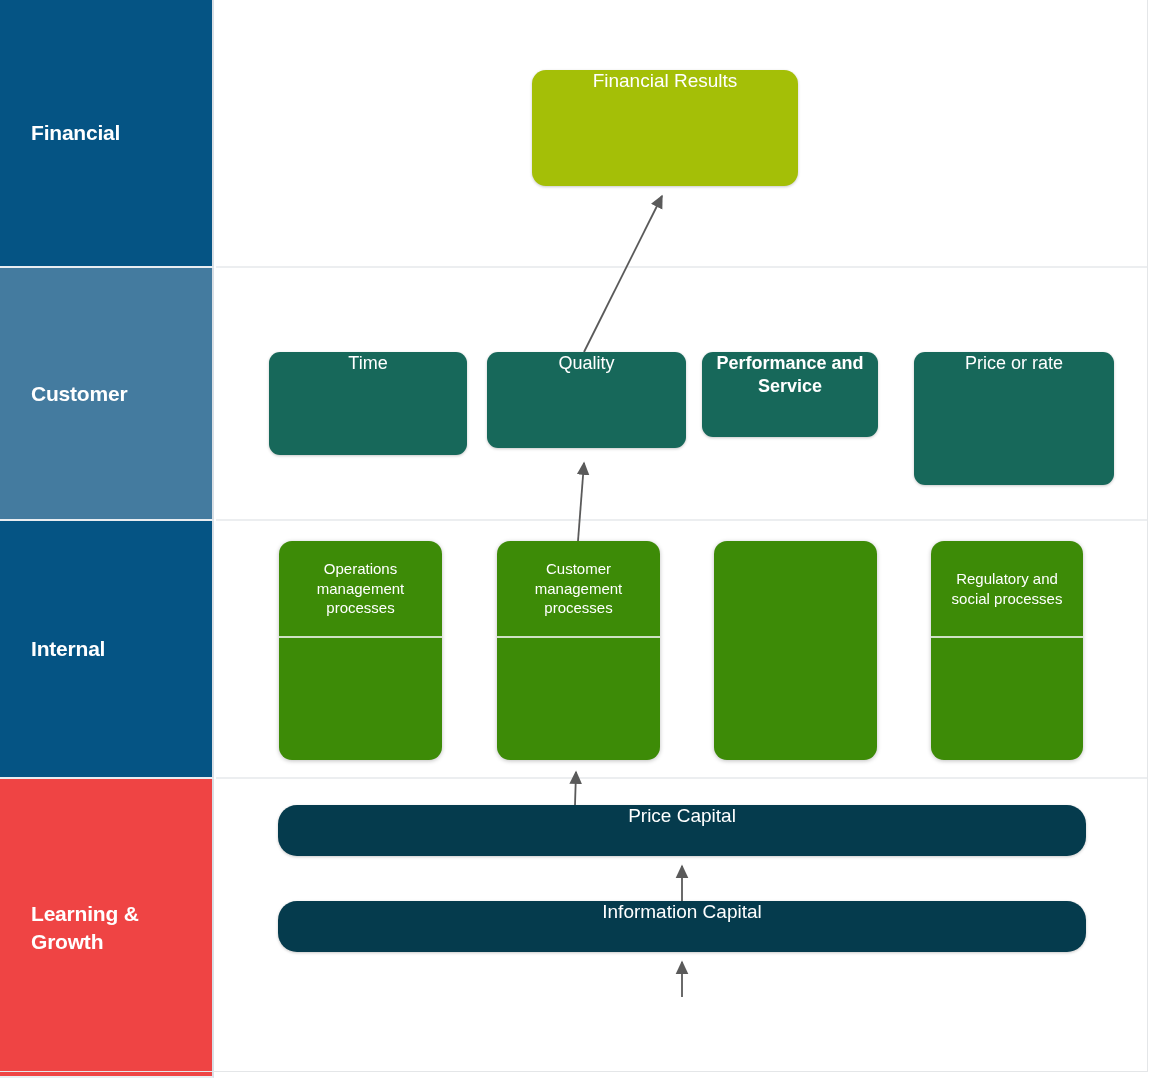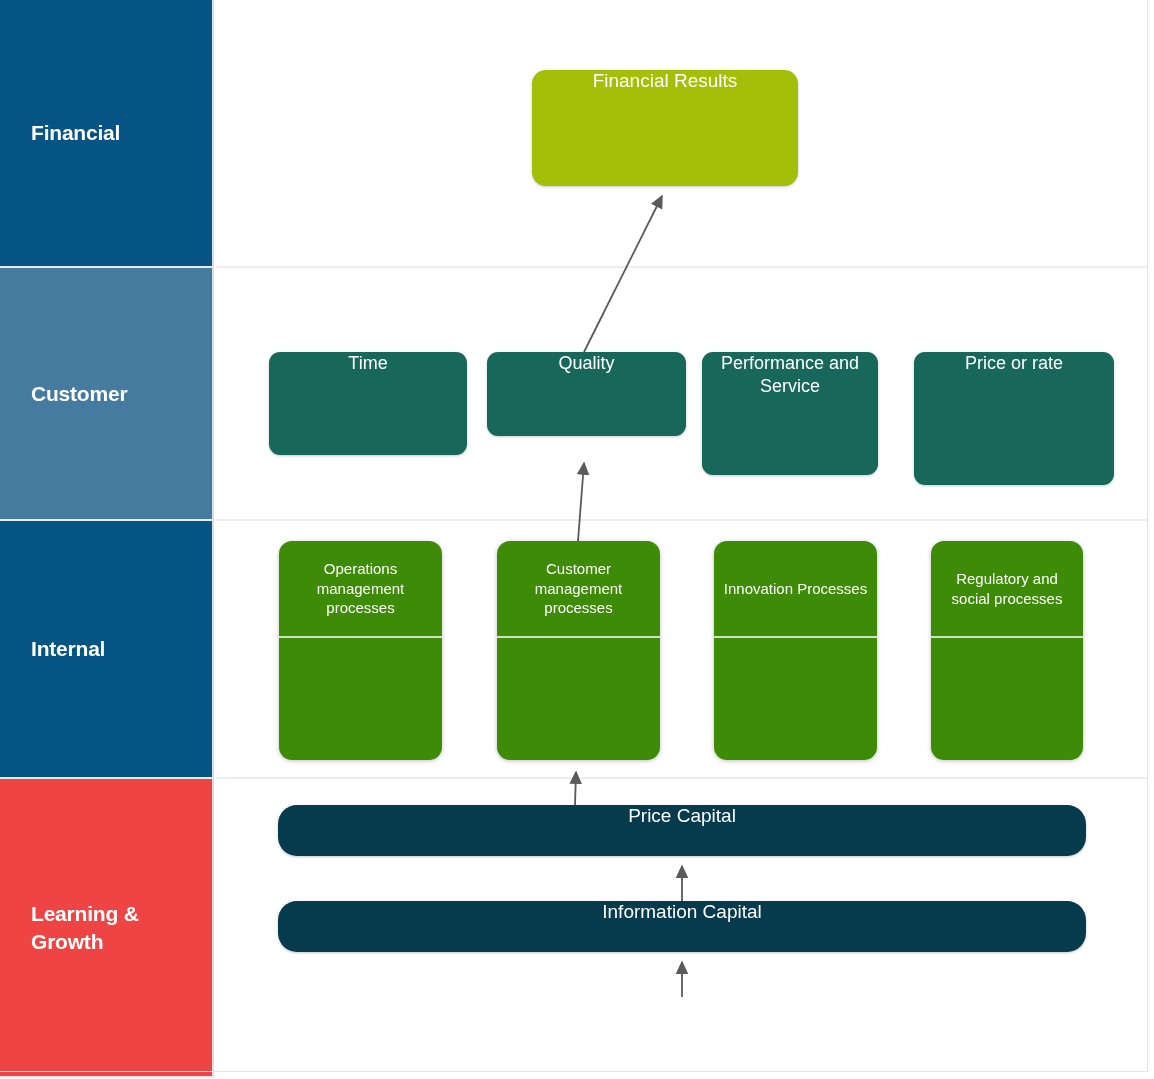--- a/index.html
+++ b/index.html
@@ -189,46 +189,43 @@
     <line x1="682" y1="997" x2="682" y2="962" stroke="#5a5a5a" stroke-width="1.8" marker-end="url(#arrowhead)"></line>
   </svg>
 
   <div class="node node-financial" style="left:532px; top:70px; width:266px; height:116px;">
     <span class="node-text">Financial Results</span>
   </div>
 
   <div class="node node-customer" style="left:269px; top:352px; width:198px; height:103px;">
     <span class="node-text">Time</span>
   </div>
-  <div class="node node-customer" style="left:487px; top:352px; width:199px; height:84px;">
+  <div class="node node-customer" style="left:487px; top:352px; width:199px; height:96px;">
     <span class="node-text">Quality</span>
   </div>
-  <div class="node node-customer" style="left:702px; top:352px; width:176px; height:123px;">
+  <div class="node node-customer" style="left:702px; top:352px; width:176px; height:85px;font-weight:bold;">
     <span class="node-text">Performance and Service</span>
   </div>
   <div class="node node-customer" style="left:914px; top:352px; width:200px; height:133px;">
     <span class="node-text">Price or rate</span>
   </div>
 
   <div class="node node-internal" style="left:279px; top:541px; width:163px; height:219px;">
     <div class="internal-head">
       <span class="node-text">Operations management processes</span>
     </div>
     <div class="internal-body"></div>
   </div>
   <div class="node node-internal" style="left:497px; top:541px; width:163px; height:219px;">
     <div class="internal-head">
       <span class="node-text">Customer management processes</span>
     </div>
     <div class="internal-body"></div>
   </div>
   <div class="node node-internal" style="left:714px; top:541px; width:163px; height:219px;">
-    <div class="internal-head">
-      <span class="node-text">Innovation Processes</span>
-    </div>
     <div class="internal-body"></div>
   </div>
   <div class="node node-internal" style="left:931px; top:541px; width:152px; height:219px;">
     <div class="internal-head">
       <span class="node-text">Regulatory and social processes</span>
     </div>
     <div class="internal-body"></div>
   </div>
 
   <div class="node node-capital" style="left:278px; top:805px; width:808px; height:51px;">

